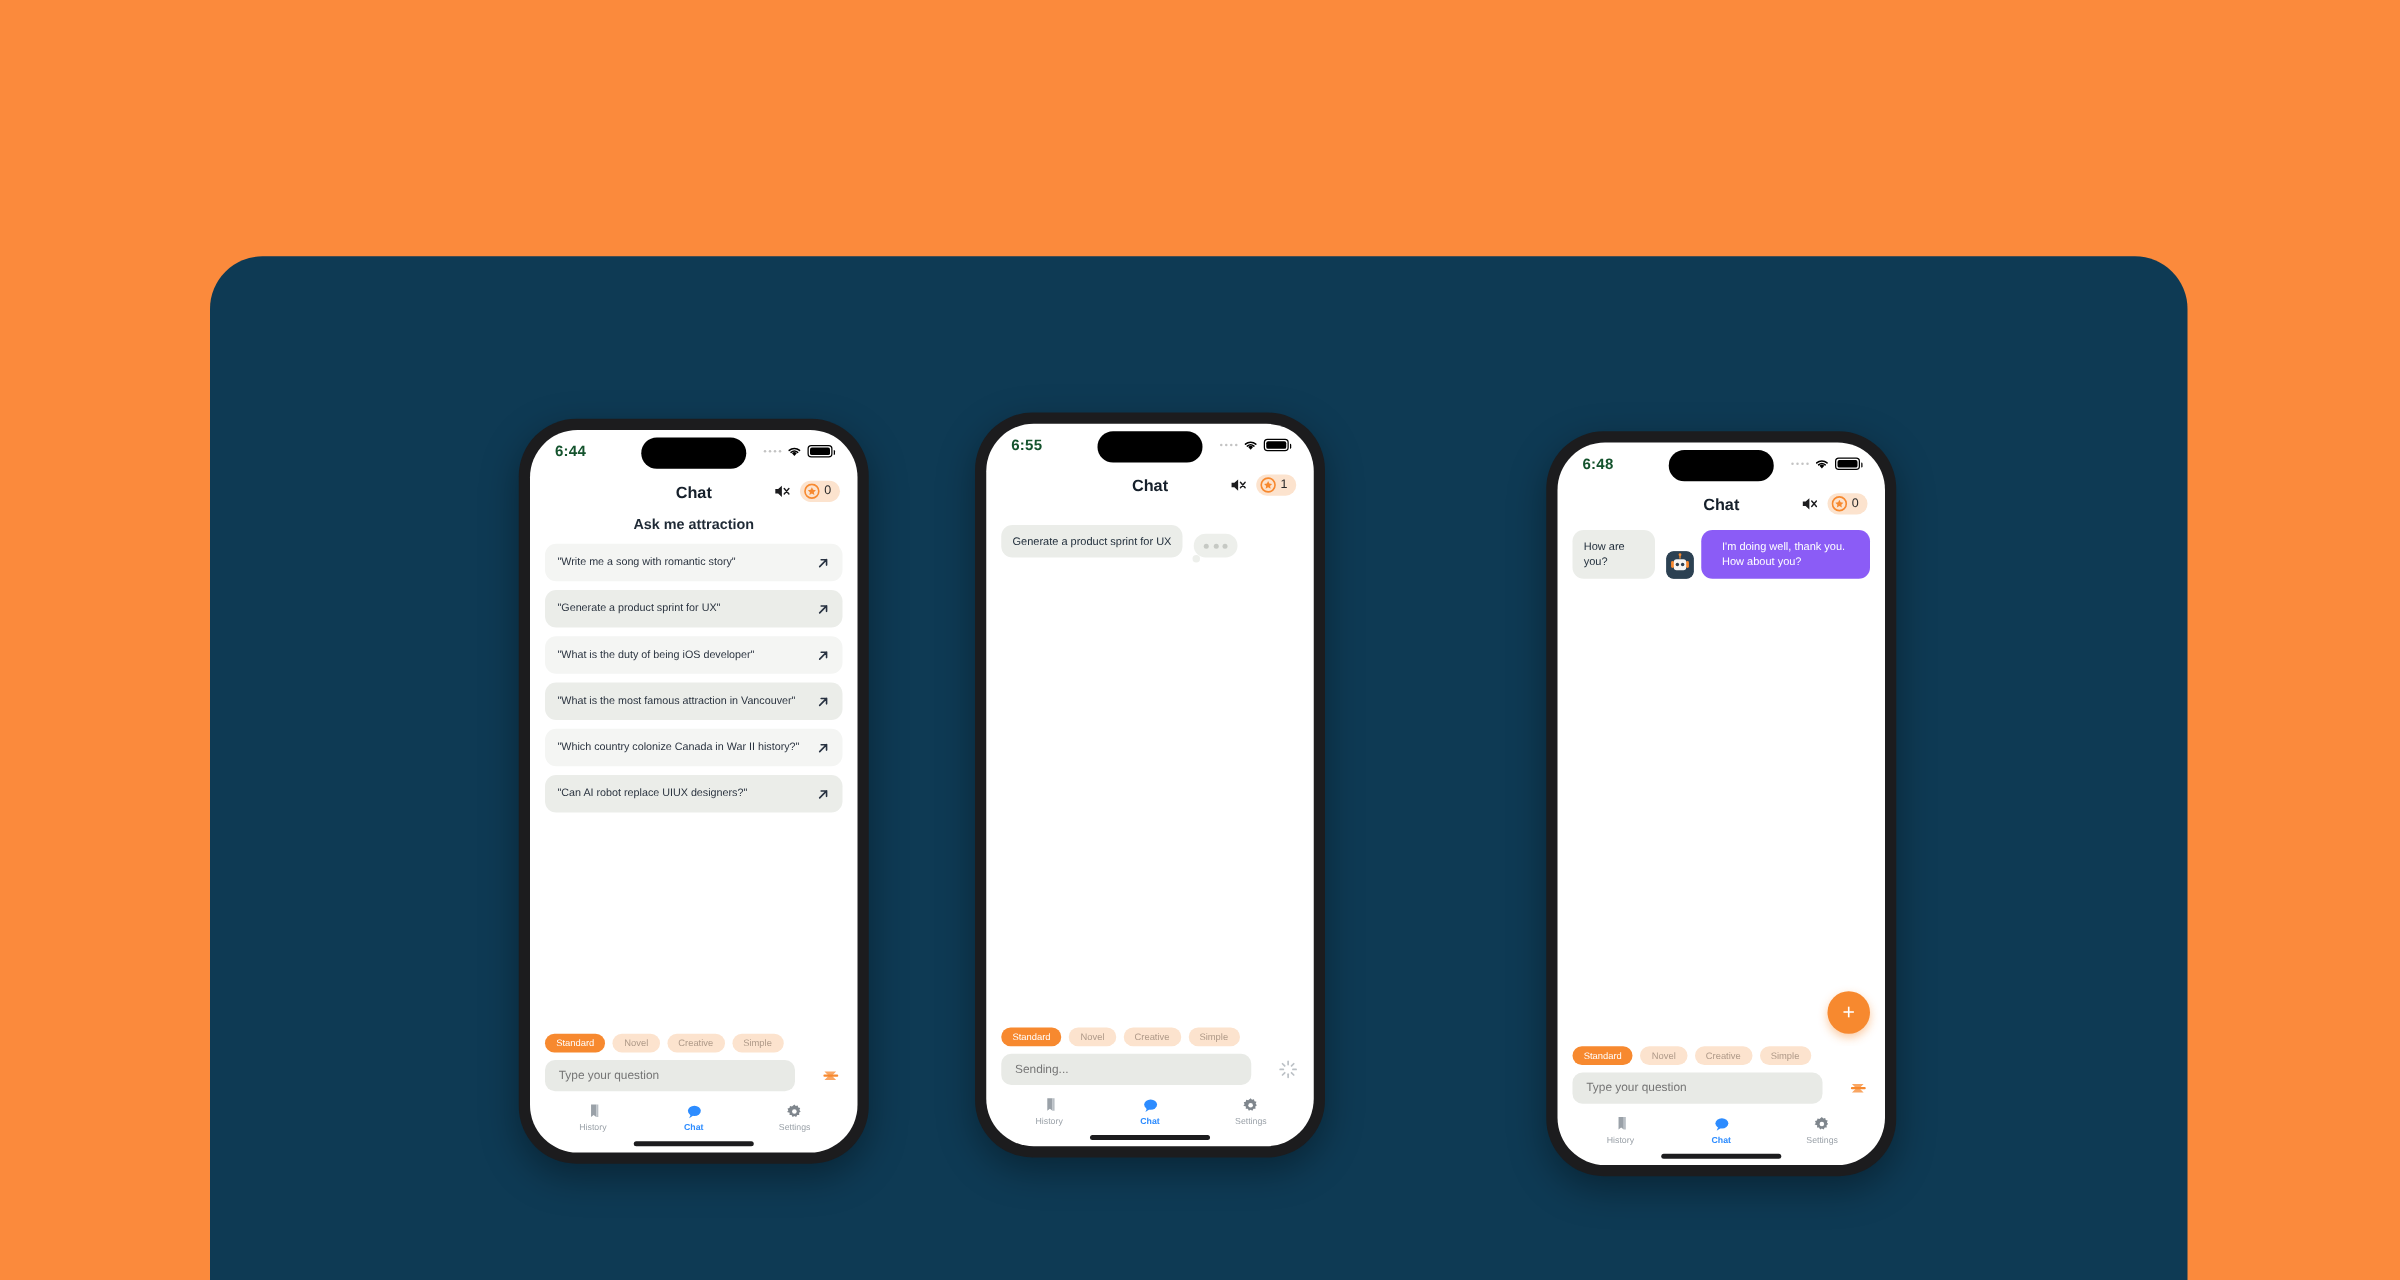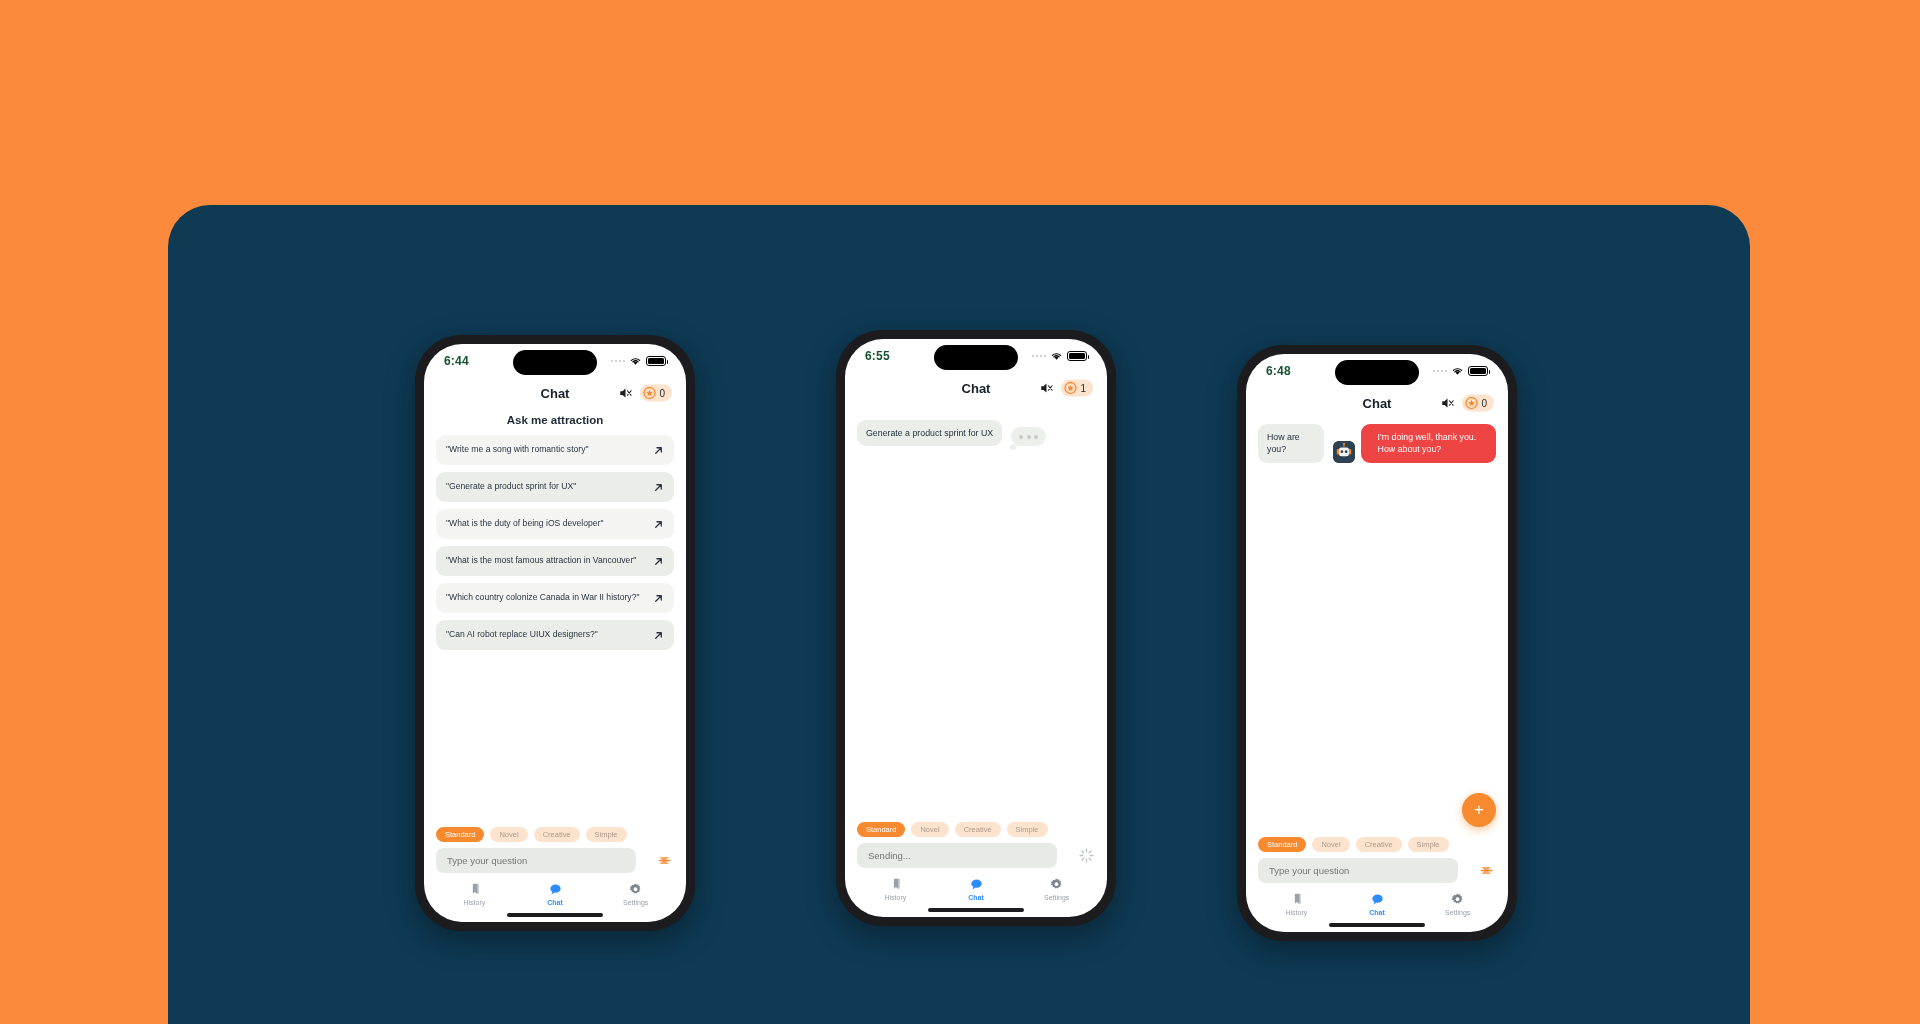--- a/index.html
+++ b/index.html
@@ -31,21 +31,21 @@
   .phone-inner {
     position: relative;
     width: 100%; height: 100%;
     background: #ffffff;
     border-radius: 38px;
     overflow: hidden;
     display: flex;
     flex-direction: column;
   }
   #phone1 { left: 415px;  top: 335px; }
-  #phone2 { left: 836px;  top: 330px; }
+  #phone2 { left: 780px;  top: 330px; }
   #phone3 { left: 1237px; top: 345px; }
 
   
   .statusbar {
     position: relative;
     height: 34px;
     flex: 0 0 34px;
     display: flex;
     align-items: center;
     justify-content: space-between;
@@ -140,21 +140,21 @@
   .row.user { justify-content: flex-end; }
   .row.bot { justify-content: flex-start; }
   .bubble {
     max-width: 152px;
     border-radius: 9px;
     padding: 7px 9px;
     font-size: 8.8px;
     line-height: 1.42;
   }
   .bubble.user { background: #EBEDE9; color: #23303d; }
-  .bubble.bot  { background: #ef4444; color: #ffffff; padding-left: 17px; }
+  .bubble.bot  { background: #8b5cf6; color: #ffffff; padding-left: 17px; }
   .avatar {
     flex: 0 0 22px; width: 22px; height: 22px;
     border-radius: 6px; background: #2C4152;
     display: block;
   }
 
   
   .typing-wrap { padding-top: 18px; }
   .typing {
     position: relative;

